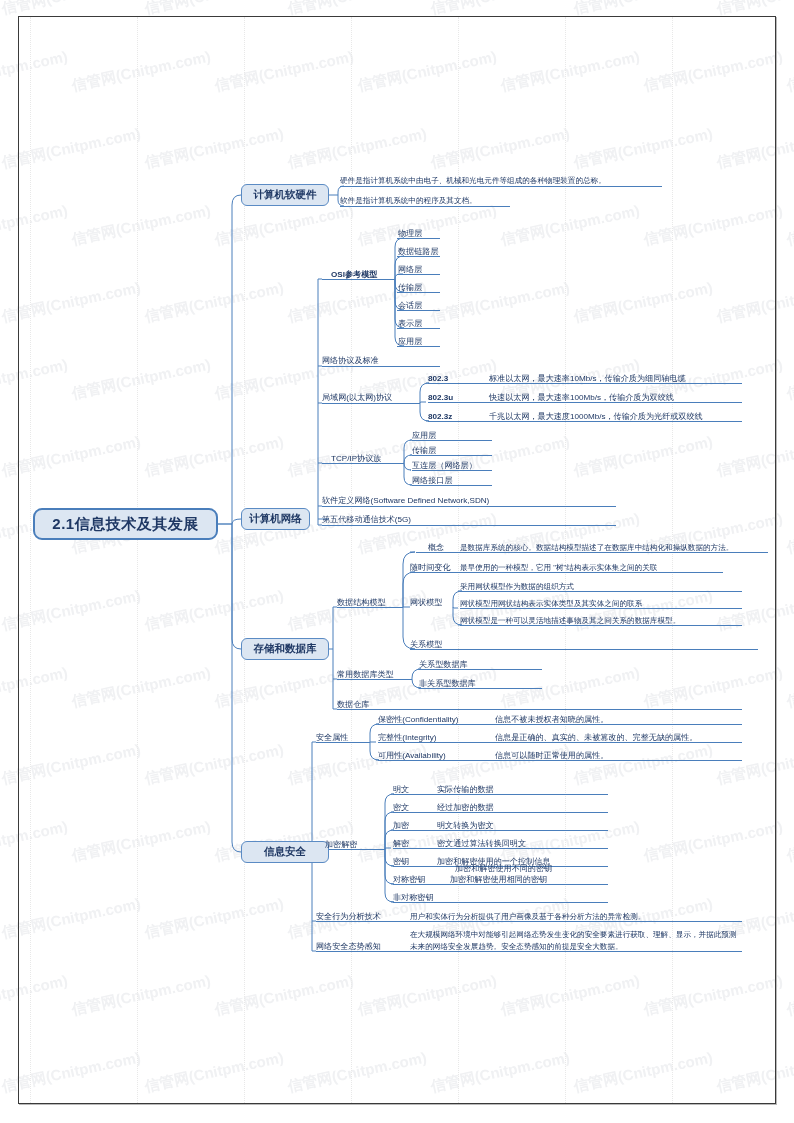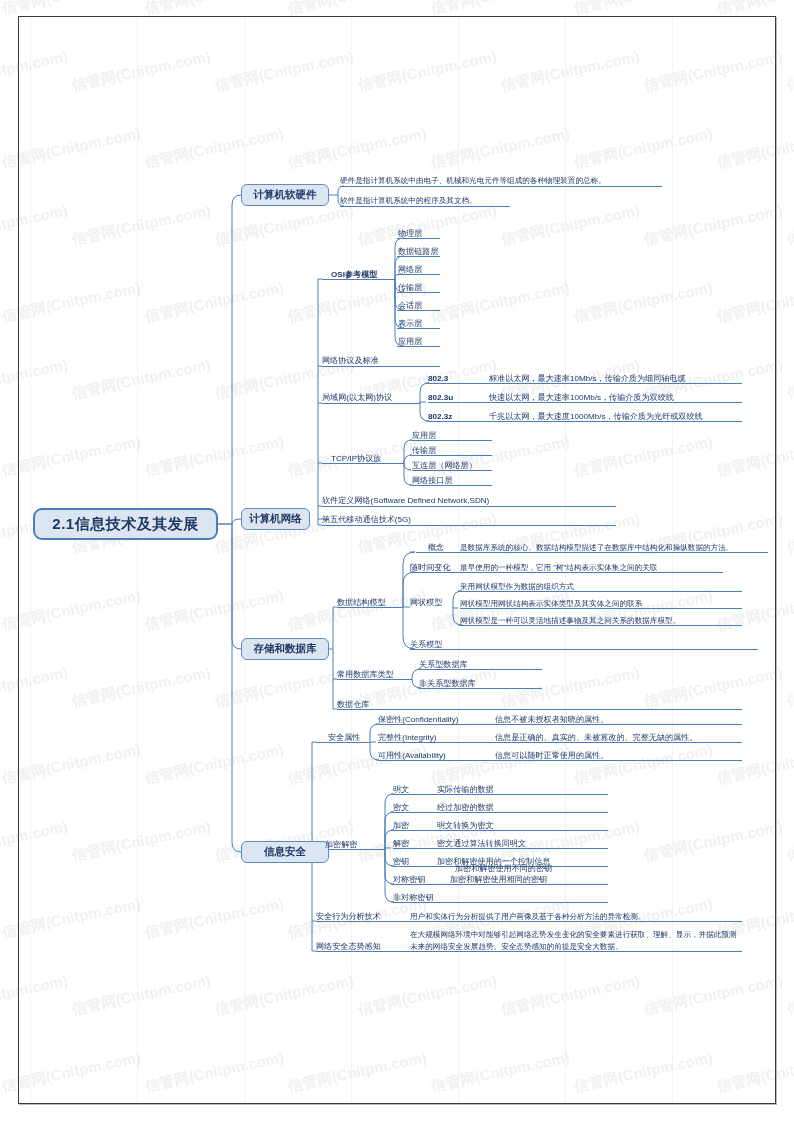--- a/index.html
+++ b/index.html
@@ -429,21 +429,21 @@
     <span class="txt">关系型数据库</span>
   </div>
   <div class="node t-node sz8" style="left:419px;top:677px;height:12px;">
     <span class="txt">非关系型数据库</span>
   </div>
 
   <div class="node t-node sz8" style="left:337px;top:698px;height:12px;">
     <span class="txt">数据仓库</span>
   </div>
 
-  <div class="node t-node sz8" style="left:328px;top:731px;height:12px;">
+  <div class="node t-node sz8" style="left:316px;top:731px;height:12px;">
     <span class="txt">安全属性</span>
   </div>
   <div class="node t-node sz8" style="left:378px;top:713px;height:12px;">
     <span class="txt">保密性(Confidentiality)</span>
   </div>
   <div class="node t-node sz8" style="left:495px;top:713px;height:12px;">
     <span class="txt">信息不被未授权者知晓的属性。</span>
   </div>
   <div class="node t-node sz8" style="left:378px;top:731px;height:12px;">
     <span class="txt">完整性(Integrity)</span>

